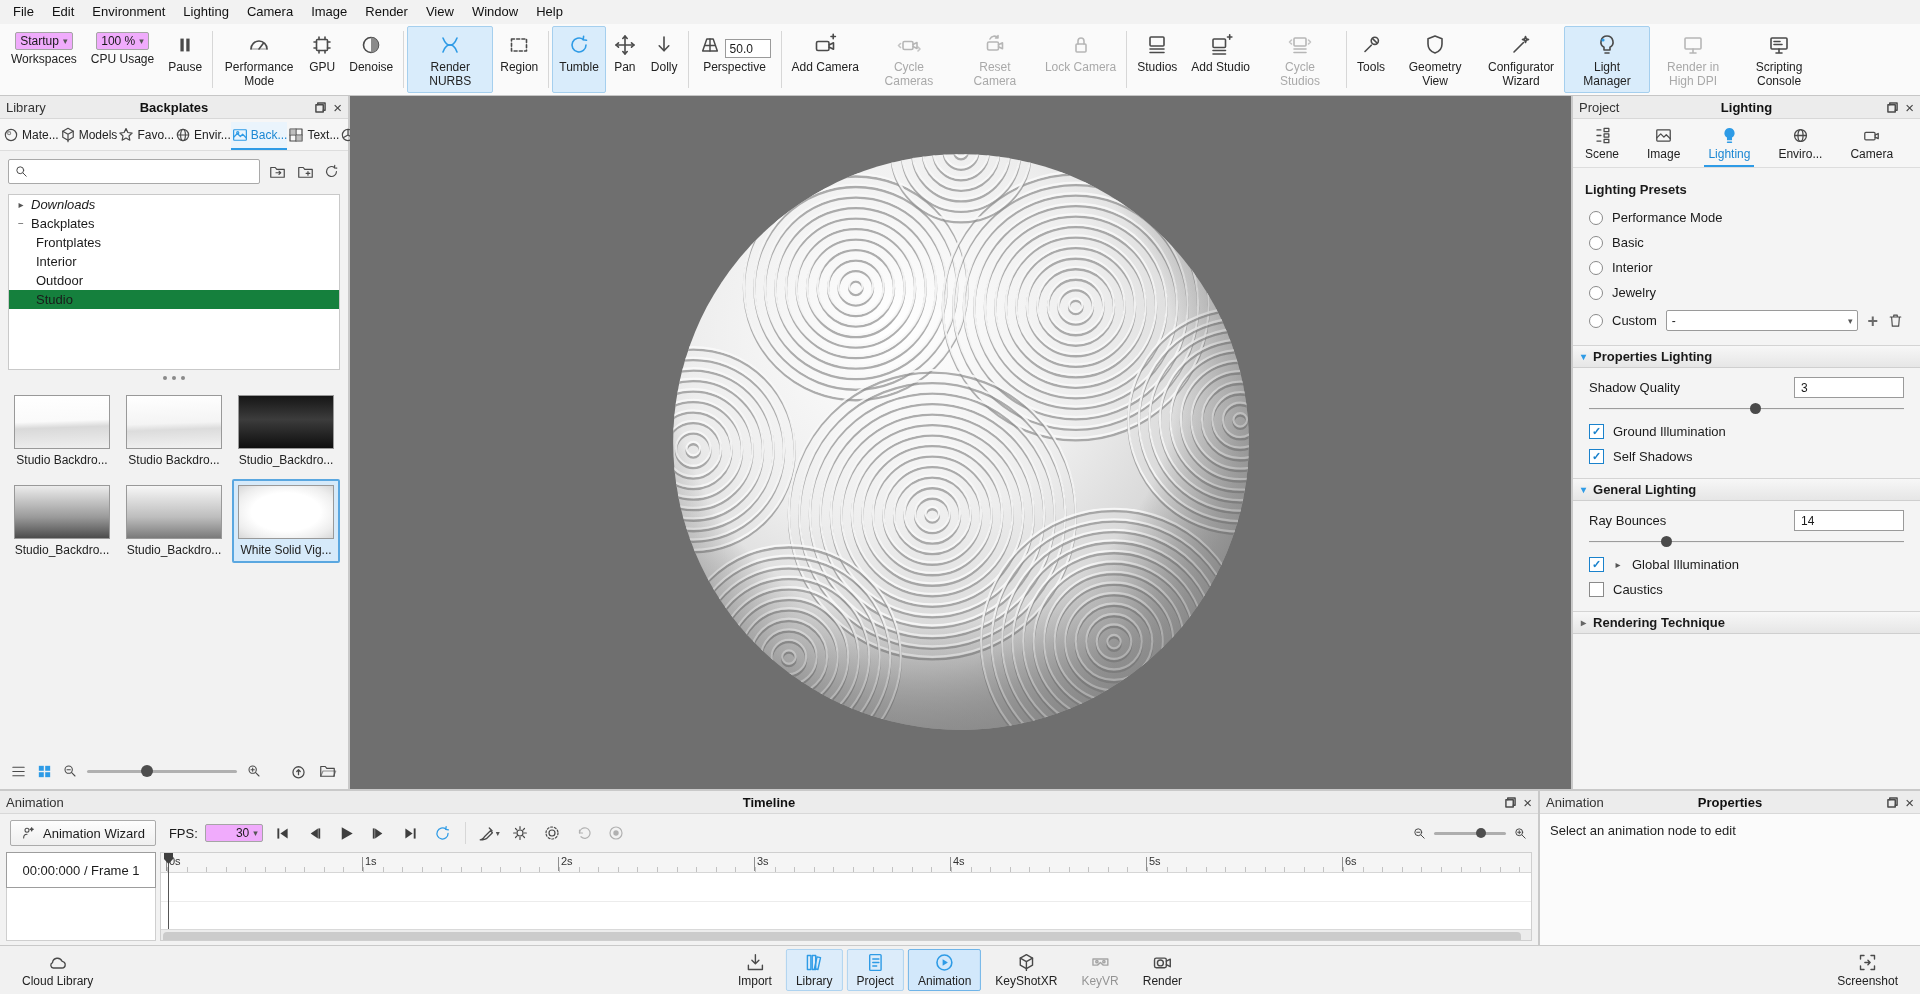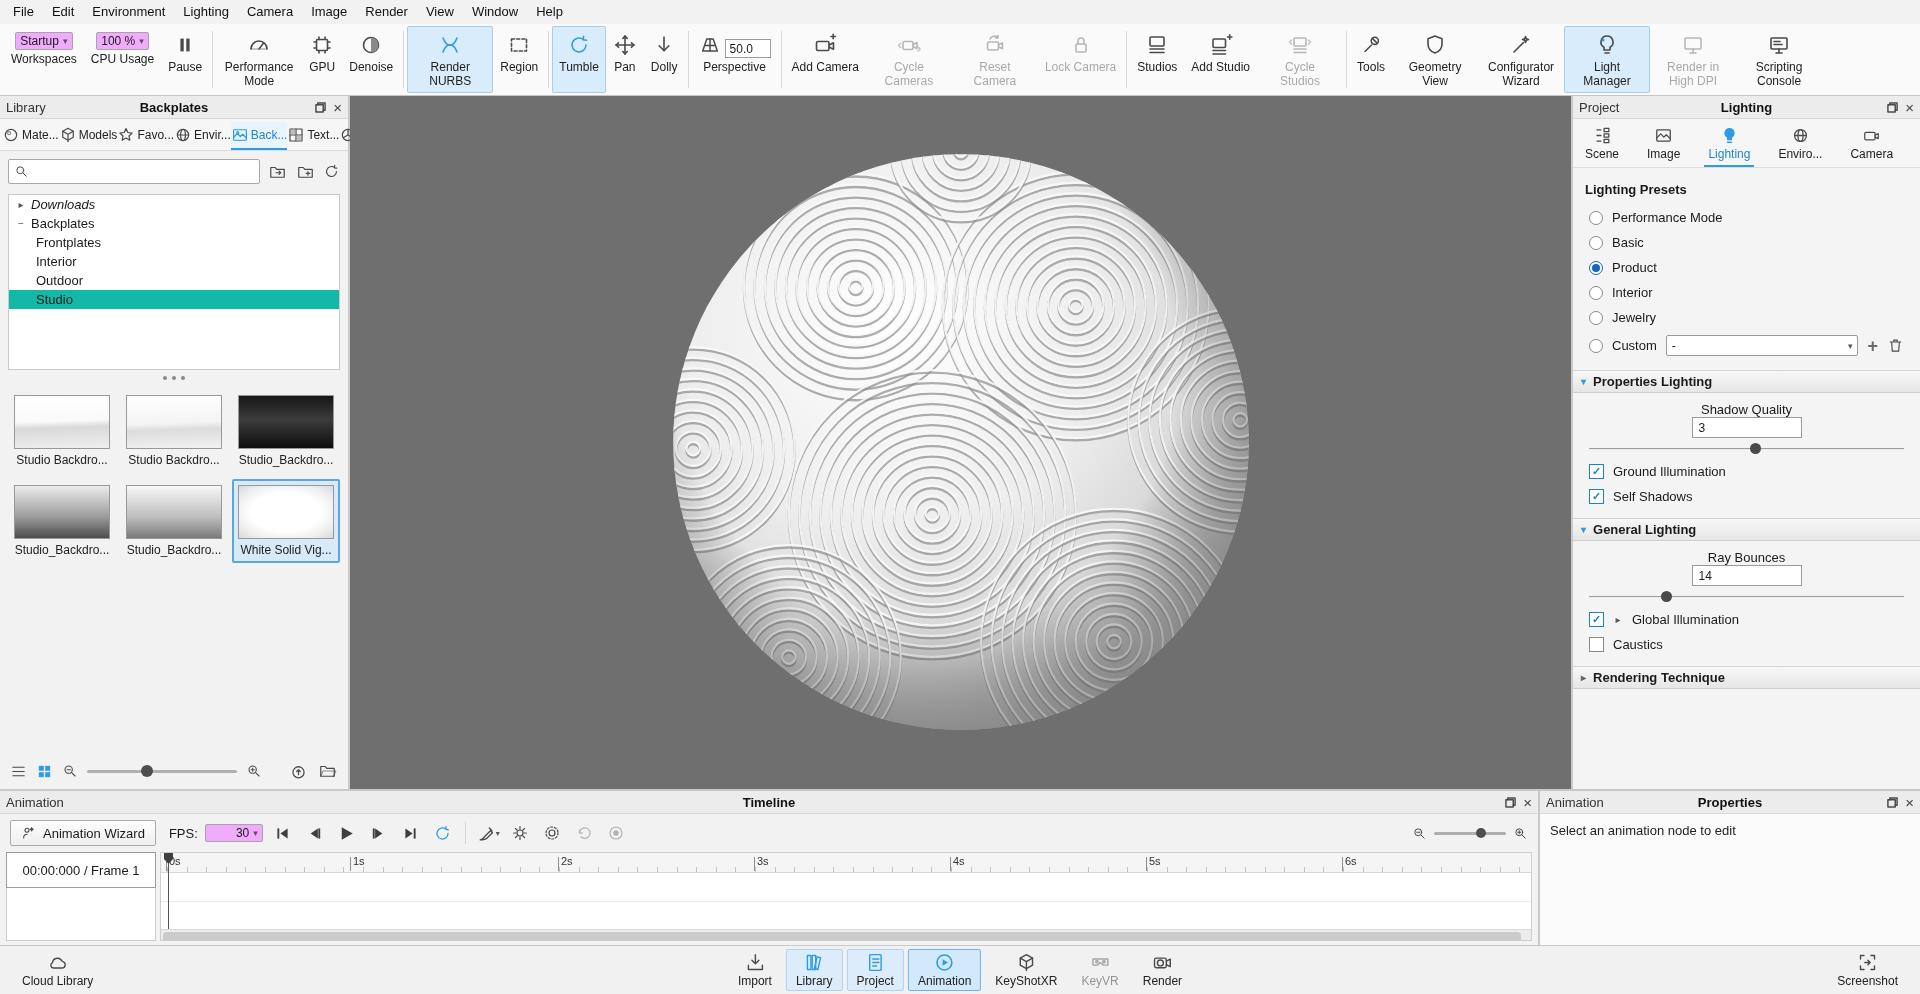--- a/index.html
+++ b/index.html
@@ -34,21 +34,21 @@
 .ph-close{font-size:15px;color:#444;line-height:1;}
 
 .library{width:350px;background:#f2f2f2;border-right:2px solid #c9c9c9;display:flex;flex-direction:column;min-height:0;}
 .lib-tabs{display:flex;padding:3px 2px 0;border-bottom:1px solid #ddd;background:#f6f6f6;}
 .lib-tab{flex:1;display:flex;flex-direction:row;align-items:center;gap:2px;padding:4px 0 4px;font-size:12px;border-bottom:2px solid transparent;color:#222;}
 .lib-tab.active{background:#eaf4fc;border-bottom-color:#2e9be6;color:#1b87d3;}
 .lib-search{display:flex;align-items:center;gap:7px;padding:8px 8px 4px;}
 .search-box{flex:1;height:25px;border:1px solid #a9a9a9;background:#fff;border-radius:2px;display:flex;align-items:center;padding:0 5px;gap:5px;}
 .lib-tree{margin:6px 8px 0;background:#fff;border:1px solid #c9c9c9;height:176px;font-size:13px;overflow:hidden;}
 .tree-row{height:19px;display:flex;align-items:center;gap:5px;padding-left:7px;white-space:nowrap;}
-.tree-row.selected{background:#14b8a6;}
+.tree-row.selected{background:#15803d;}
 .exp{width:10px;color:#555;font-size:10px;text-align:center;flex:none;}
 .ind{width:15px;flex:none;}
 .italic{font-style:italic;}
 .lib-split{height:15px;display:flex;align-items:center;justify-content:center;gap:5px;}
 .dot{width:4px;height:4px;border-radius:50%;background:#8a8a8a;}
 .lib-thumbs{flex:1;padding:4px 8px;display:grid;grid-template-columns:repeat(3,1fr);gap:6px 4px;align-content:start;overflow:hidden;}
 .thumb{display:flex;flex-direction:column;align-items:center;gap:4px;padding:4px 1px;border:2px solid transparent;border-radius:2px;}
 .thumb.selected{background:#d6eafa;border-color:#5aa7e0;}
 .thumb-img{width:96px;height:54px;border:1px solid #999;}
 .timg-0{background:linear-gradient(178deg,#fff 0%,#fafafa 48%,#d9d9d9 60%,#efefef 100%);}
@@ -74,21 +74,21 @@
 .radio-row{display:flex;align-items:center;gap:9px;padding:5px 16px;font-size:13px;}
 .radio{width:14px;height:14px;border:1px solid #8a8a8a;border-radius:50%;background:#fff;position:relative;flex:none;}
 .radio.checked{border-color:#1565c0;}
 .radio.checked::after{content:"";position:absolute;inset:2px;background:#1565c0;border-radius:50%;}
 .combo{height:21px;border:1px solid #9a9a9a;background:#fff;display:flex;align-items:center;justify-content:space-between;padding:0 5px;font-size:12px;flex:1;border-radius:2px;}
 .combo .arrow{font-size:9px;color:#555;}
 .plus{color:#6a6a6a;font-size:18px;font-weight:bold;line-height:1;}
 .sec-header{height:23px;background:linear-gradient(#f7f7f7,#e6e6e6);border-top:1px solid #d4d4d4;border-bottom:1px solid #cfcfcf;display:flex;align-items:center;gap:7px;padding:0 8px;font-weight:bold;font-size:13px;margin-top:9px;}
 .chev{color:#2e9be6;font-size:10px;}
 .chev.gray{color:#666;}
-.field-row{display:flex;align-items:center;justify-content:space-between;padding:9px 16px 2px;font-size:13px;flex-direction:column;}
+.field-row{display:flex;align-items:center;justify-content:space-between;padding:9px 16px 2px;font-size:13px;}
 .num-input{width:110px;height:21px;border:1px solid #9a9a9a;background:#fff;font-size:12px;display:flex;align-items:center;padding:0 6px;}
 .hslider{position:relative;height:14px;margin:2px 16px 3px;}
 .hslider .track{position:absolute;left:0;right:0;top:6px;height:2px;background:#9c9c9c;}
 .hslider .knob{position:absolute;top:1px;width:11px;height:11px;border-radius:50%;background:#4a4a4a;}
 .check-row{display:flex;align-items:center;gap:9px;padding:5px 16px;font-size:13px;}
 .checkbox{width:15px;height:15px;border:1px solid #1a82cc;background:#fff;display:flex;align-items:center;justify-content:center;font-size:11px;color:#1a82cc;font-weight:bold;flex:none;}
 .checkbox.un{border-color:#8a8a8a;}
 
 .bottom-row{height:156px;display:flex;border-top:2px solid #c9c9c9;flex:none;}
 .timeline{flex:1;display:flex;flex-direction:column;background:#f2f2f2;border-right:2px solid #c9c9c9;min-width:0;}
@@ -900,24 +900,20 @@
         <div class="sec-title">Lighting Presets</div>
         <div class="radio-row">
             <span class="radio"></span>
             <span>Performance Mode</span>
           </div>
         <div class="radio-row">
             <span class="radio"></span>
             <span>Basic</span>
           </div>
         <div class="radio-row">
-            <span class="radio checked"></span>
-            <span>Product</span>
-          </div>
-        <div class="radio-row">
             <span class="radio"></span>
             <span>Interior</span>
           </div>
         <div class="radio-row">
             <span class="radio"></span>
             <span>Jewelry</span>
           </div>
         <div class="radio-row">
           <span class="radio"></span>
           <span>Custom</span>
@@ -1098,21 +1094,21 @@
         </div>
       </div>
       <div class="tl-body">
         <div class="tl-left">
           <div class="time-box">00:00:000 / Frame 1</div>
           <div class="tl-left-rest"></div>
         </div>
         <div class="tl-right">
           <div class="ruler">
             <span class="tick-label" style="left:8px">0s</span>
-            <span class="tick-label" style="left:192px">1s</span>
+            <span class="tick-label" style="left:204px">1s</span>
             <span class="tick-label" style="left:400px">2s</span>
             <span class="tick-label" style="left:596px">3s</span>
             <span class="tick-label" style="left:792px">4s</span>
             <span class="tick-label" style="left:988px">5s</span>
             <span class="tick-label" style="left:1184px">6s</span>
           </div>
           <div class="track"></div>
           <div class="playhead" style="left:7px">
               <div class="ph-flag"></div>
             </div>

